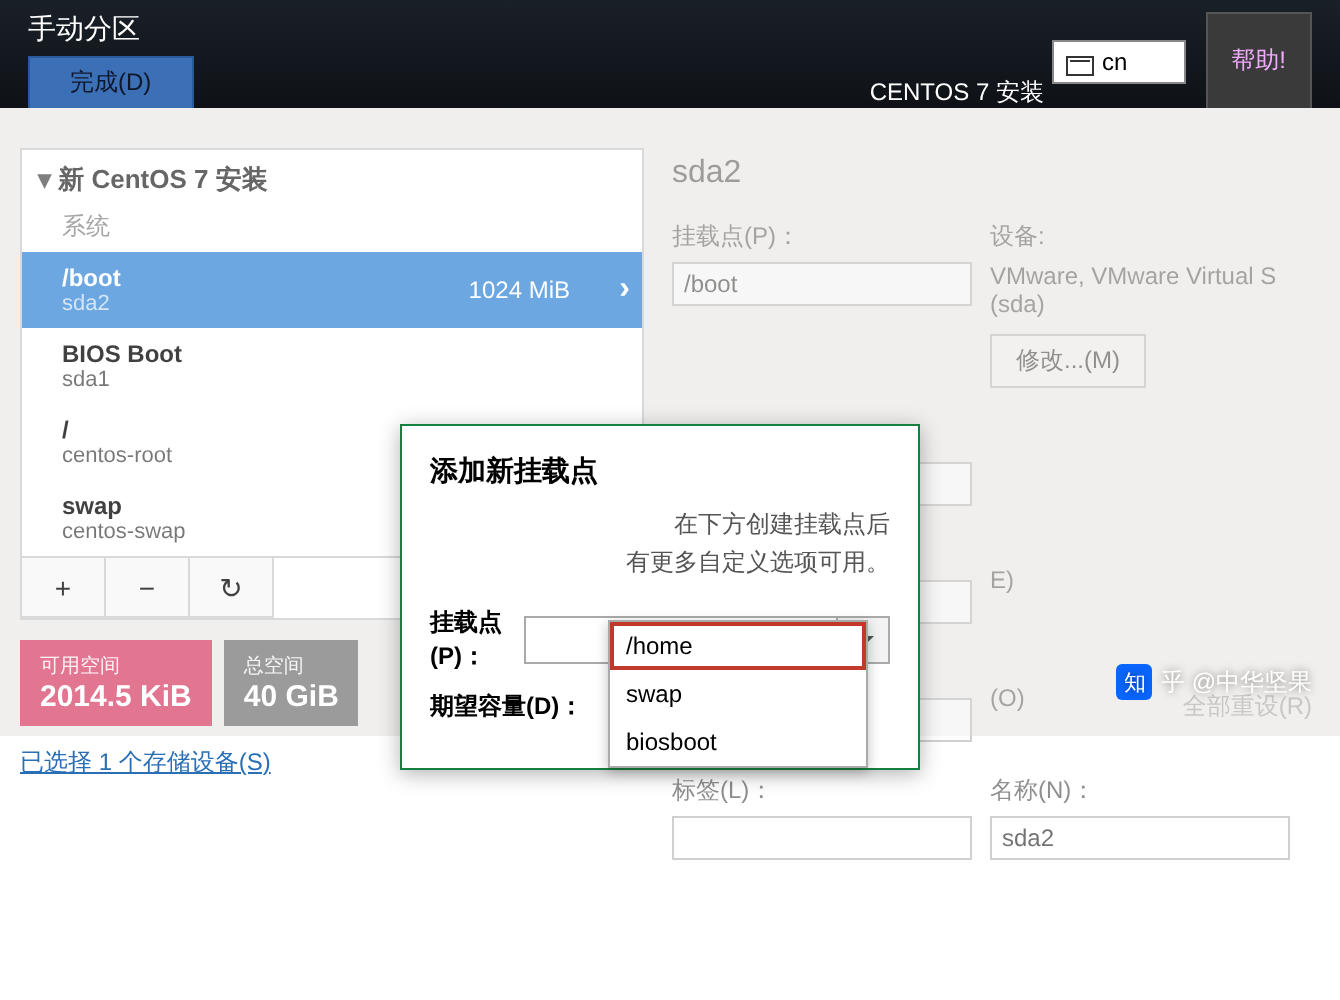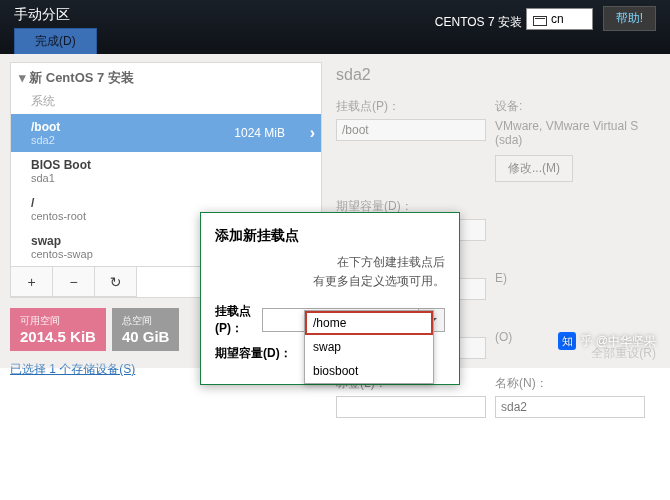--- a/index.html
+++ b/index.html
@@ -6,22 +6,22 @@
 html,body{width:670px;height:500px;overflow:hidden}
 .topbar{background:linear-gradient(#1a2028,#0e1217);height:54px;color:#fff;display:flex;align-items:flex-start;padding:6px 14px;justify-content:space-between}
 .tl{display:flex;flex-direction:column;gap:4px}
 .title{font-size:14px}
 .done{background:#3b6fb6;border:1px solid #2a5a9e;color:#0f172a;padding:4px 20px;cursor:pointer}
 .tr{display:flex;flex-direction:row;align-items:flex-end;gap:4px}
 .trrow{display:flex;gap:10px;align-items:center}
 .lang{background:#fff;color:#000;border:1px solid #888;padding:3px 28px 3px 6px;display:flex;align-items:flex-end;gap:4px}
 .kbd{width:14px;height:10px;border:1px solid #333;display:inline-block;position:relative}
 .kbd:before{content:"";position:absolute;inset:1px;border-top:1px solid #333}
-.help{background:#3a3a3a;color:#7dd3fc;border:1px solid #555;padding:3px 12px;cursor:pointer}
-.main{background:#eceae7;height:314px;display:flex;padding:8px 10px;gap:8px;position:relative}
+.help{background:#3a3a3a;color:#f0abfc;border:1px solid #555;padding:15px 12px;cursor:pointer}
+.main{background:#eceae7;height:314px;display:flex;padding:20px 10px;gap:8px;position:relative}
 .left{width:312px;background:#fff;border:1px solid #ccc;display:flex;flex-direction:column}
 .lhead{padding:6px 8px;font-weight:bold;color:#333;font-size:13px}
 .lhead:before{content:"▾ ";color:#555}
 .sys{color:#888;padding:0 20px 4px;font-size:12px}
 .part{padding:6px 20px;display:flex;justify-content:space-between;align-items:center;position:relative}
 .part.sel{background:#3b8ad8;color:#fff}
 .part.sel:after{content:"›";position:absolute;right:6px;font-size:16px;font-weight:bold}
 .pn{font-weight:bold}
 .pd{font-size:11px;opacity:.7}
 .ps{padding-right:16px}

